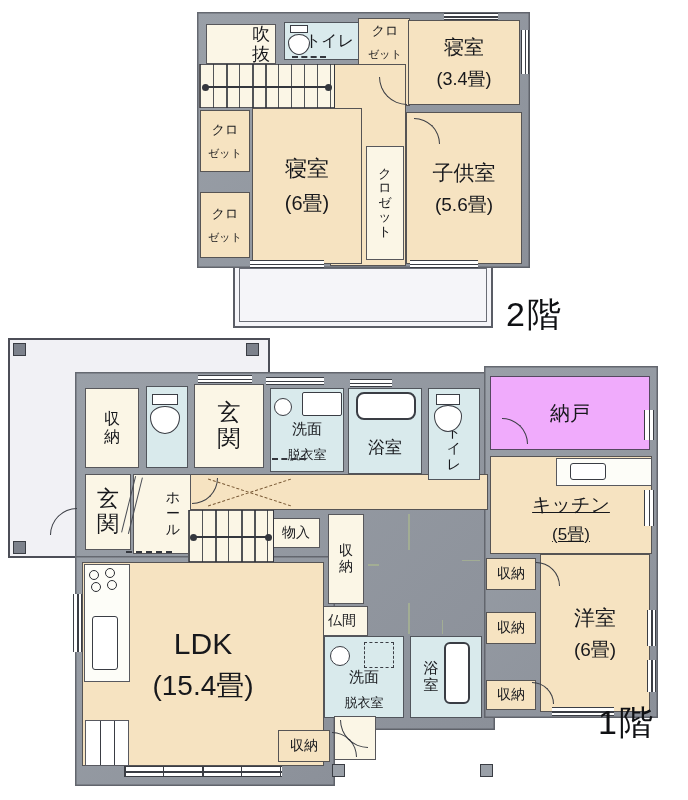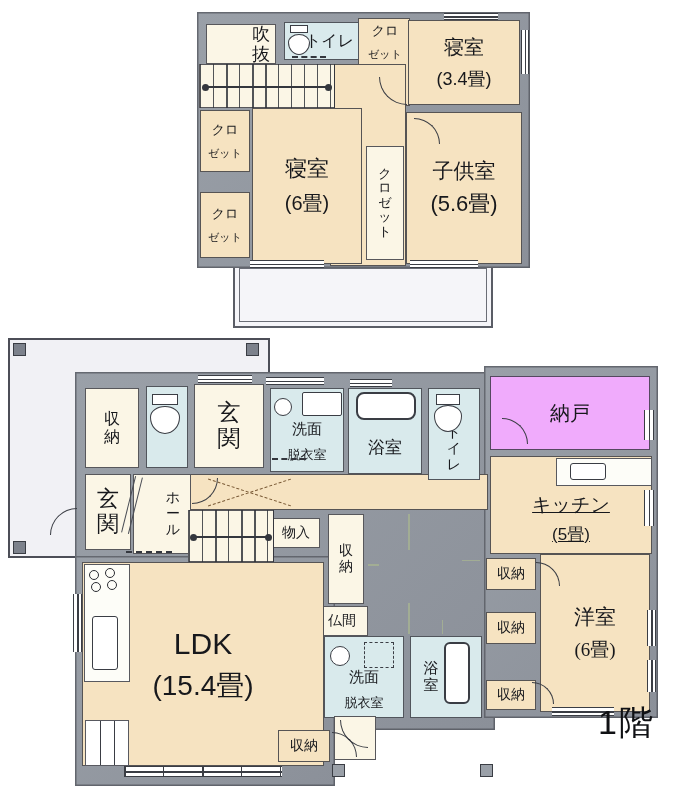--- a/index.html
+++ b/index.html
@@ -69,21 +69,21 @@
     <div class="room" style="left: 366px; top: 146px; width: 38px; height: 114px; background: rgb(251, 246, 230);">
       <div style="font-size: 13px;">
         <div>ク</div>
         <div>ロ</div>
         <div>ゼ</div>
         <div>ッ</div>
         <div>ト</div>
       </div>
     </div>
     <div class="room" style="left: 406px; top: 112px; width: 116px; height: 152px; background: rgb(246, 227, 193);">
-      <div style="font-size: 21px;">子供室<span class="sub" style="font-size: 22px;">(5.6畳)</span></div>
+      <div style="font-size: 21px;">子供室<span class="sub" style="font-size: 19px;">(5.6畳)</span></div>
     </div>
     <div class="stairs" style="left: 199px; top: 64px; width: 136px; height: 44px;">
       <div class="rail"></div>
     </div>
     <div class="win h" style="left: 444px; top: 13px; width: 54px; height: 7px;">
       <div class="mid" style="left: 0px; right: 0px; top: 45%; height: 1.5px;"></div>
     </div>
     <div class="win v" style="left: 521px; top: 30px; width: 8px; height: 44px;">
       <div class="mid" style="top: 0px; bottom: 0px; left: 45%; width: 1.5px;"></div>
     </div>
@@ -178,21 +178,21 @@
     </div>
     <div class="room" style="left: 486px; top: 558px; width: 50px; height: 32px; background: rgb(246, 227, 193);">
       <div style="font-size: 14px;">収納</div>
     </div>
     <div class="room" style="left: 486px; top: 612px; width: 50px; height: 32px; background: rgb(246, 227, 193);">
       <div style="font-size: 14px;">収納</div>
     </div>
     <div class="room" style="left: 486px; top: 680px; width: 50px; height: 30px; background: rgb(246, 227, 193);">
       <div style="font-size: 14px;">収納</div>
     </div>
-    <div class="room" style="left: 540px; top: 554px; width: 110px; height: 158px; background: rgb(246, 227, 193); font-family: Liberation Serif, serif;">
+    <div class="room" style="left: 540px; top: 554px; width: 110px; height: 158px; background: rgb(246, 227, 193);">
       <div style="font-size: 21px;">洋室<span class="sub" style="font-size: 19px;">(6畳)</span></div>
     </div>
     <div class="room" style="left: 334px; top: 716px; width: 42px; height: 44px; background: rgb(251, 246, 230);"></div>
     <div class="stairs" style="left: 188px; top: 510px; width: 86px; height: 52px;">
       <div class="rail"></div>
     </div>
     <div class="win h" style="left: 198px; top: 375px; width: 54px; height: 8px;">
       <div class="mid" style="left: 0px; right: 0px; top: 45%; height: 1.5px;"></div>
     </div>
     <div class="win h" style="left: 266px; top: 377px; width: 58px; height: 8px;">
@@ -268,14 +268,15 @@
     <div class="icon" style="left: 126px; top: 551px; width: 46px; height: 3px; border-top: 2.5px dashed rgb(52, 55, 62);"></div>
     <div class="icon" style="left: 368px; top: 514px; width: 112px; height: 120px;">
       <div style="position: absolute; left: 36%; top: 0px; width: 1.5px; height: 30%; background: rgb(162, 173, 148);"></div>
       <div style="position: absolute; right: 0px; top: 38%; width: 16%; height: 1.5px; background: rgb(162, 173, 148);"></div>
       <div style="position: absolute; left: 0px; top: 42%; width: 10%; height: 1.5px; background: rgb(162, 173, 148);"></div>
       <div style="position: absolute; left: 36%; bottom: 0px; width: 1.5px; height: 26%; background: rgb(162, 173, 148);"></div>
       <div style="position: absolute; left: 66%; bottom: 0px; width: 1.5px; height: 12%; background: rgb(162, 173, 148);"></div>
     </div>
     <div class="sq" style="left: 332px; top: 764px; width: 13px; height: 13px; background: rgb(154, 160, 168);"></div>
     <div class="sq" style="left: 480px; top: 764px; width: 13px; height: 13px; background: rgb(154, 160, 168);"></div>
+    <div class="floorlabel" id="label-2f" style="left:506px;top:292px;">2階</div>
     <div class="floorlabel" id="label-1f" style="left:598px;top:700px;">1階</div>
   </div>
 
 </body></html>

